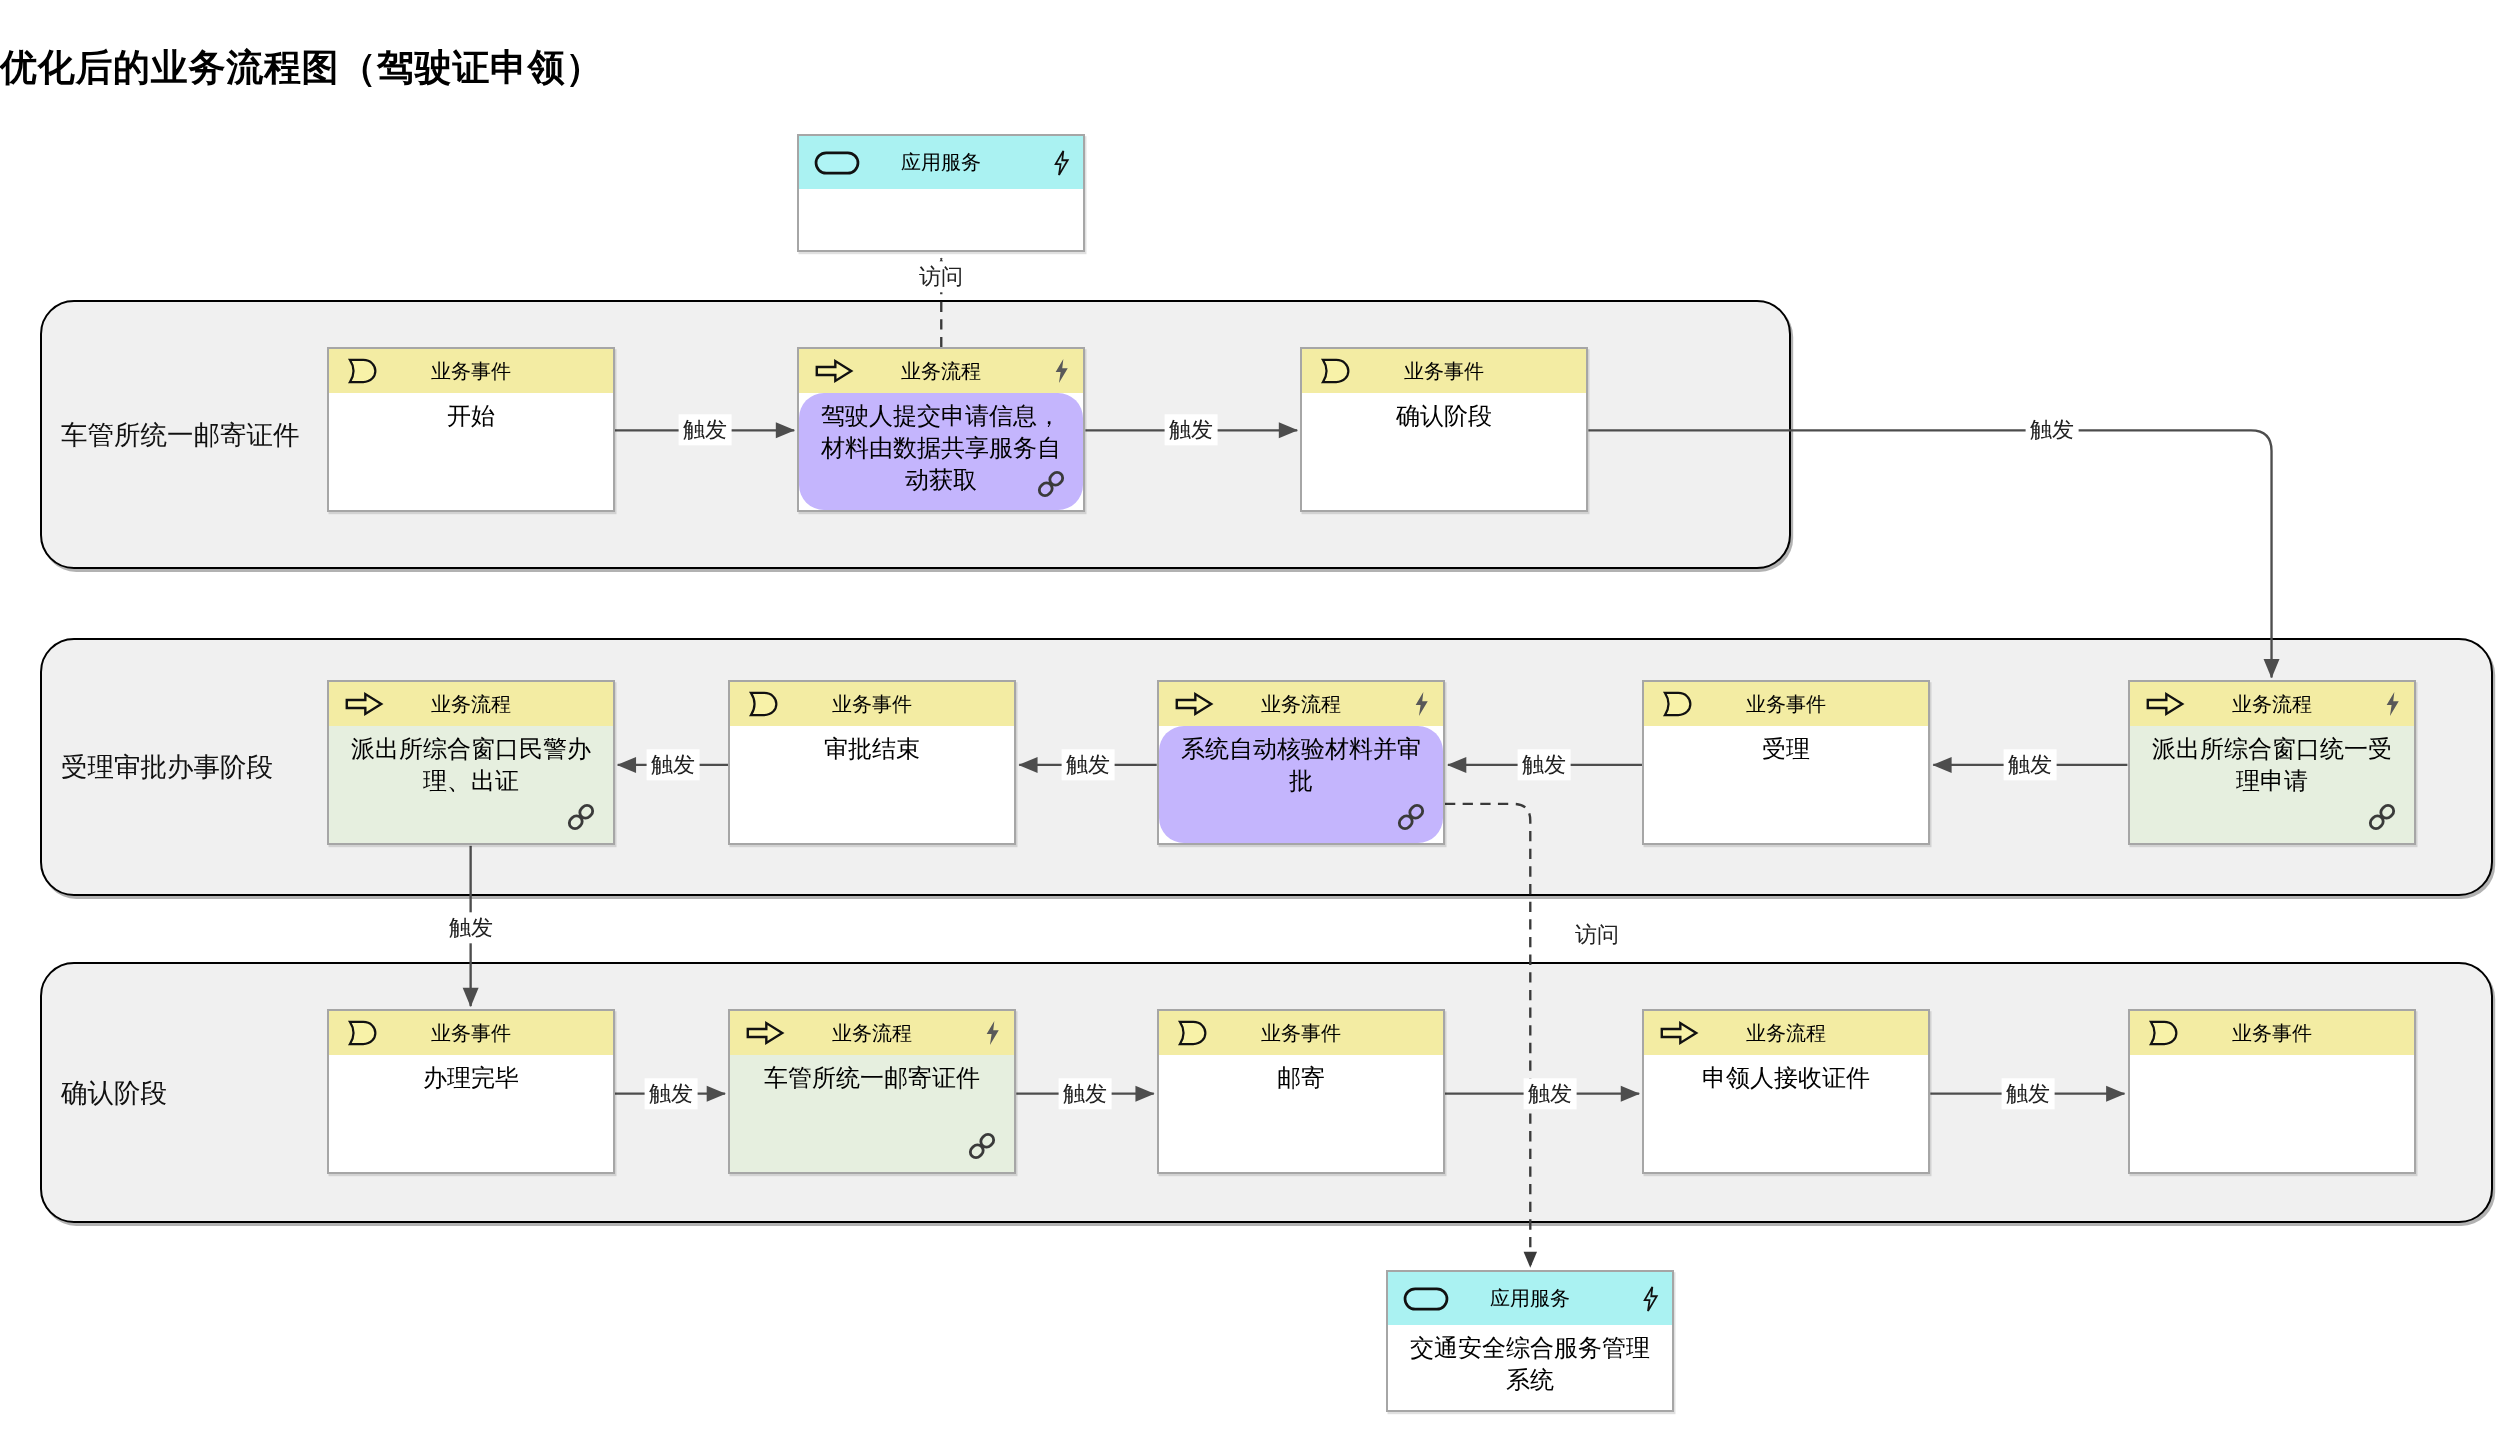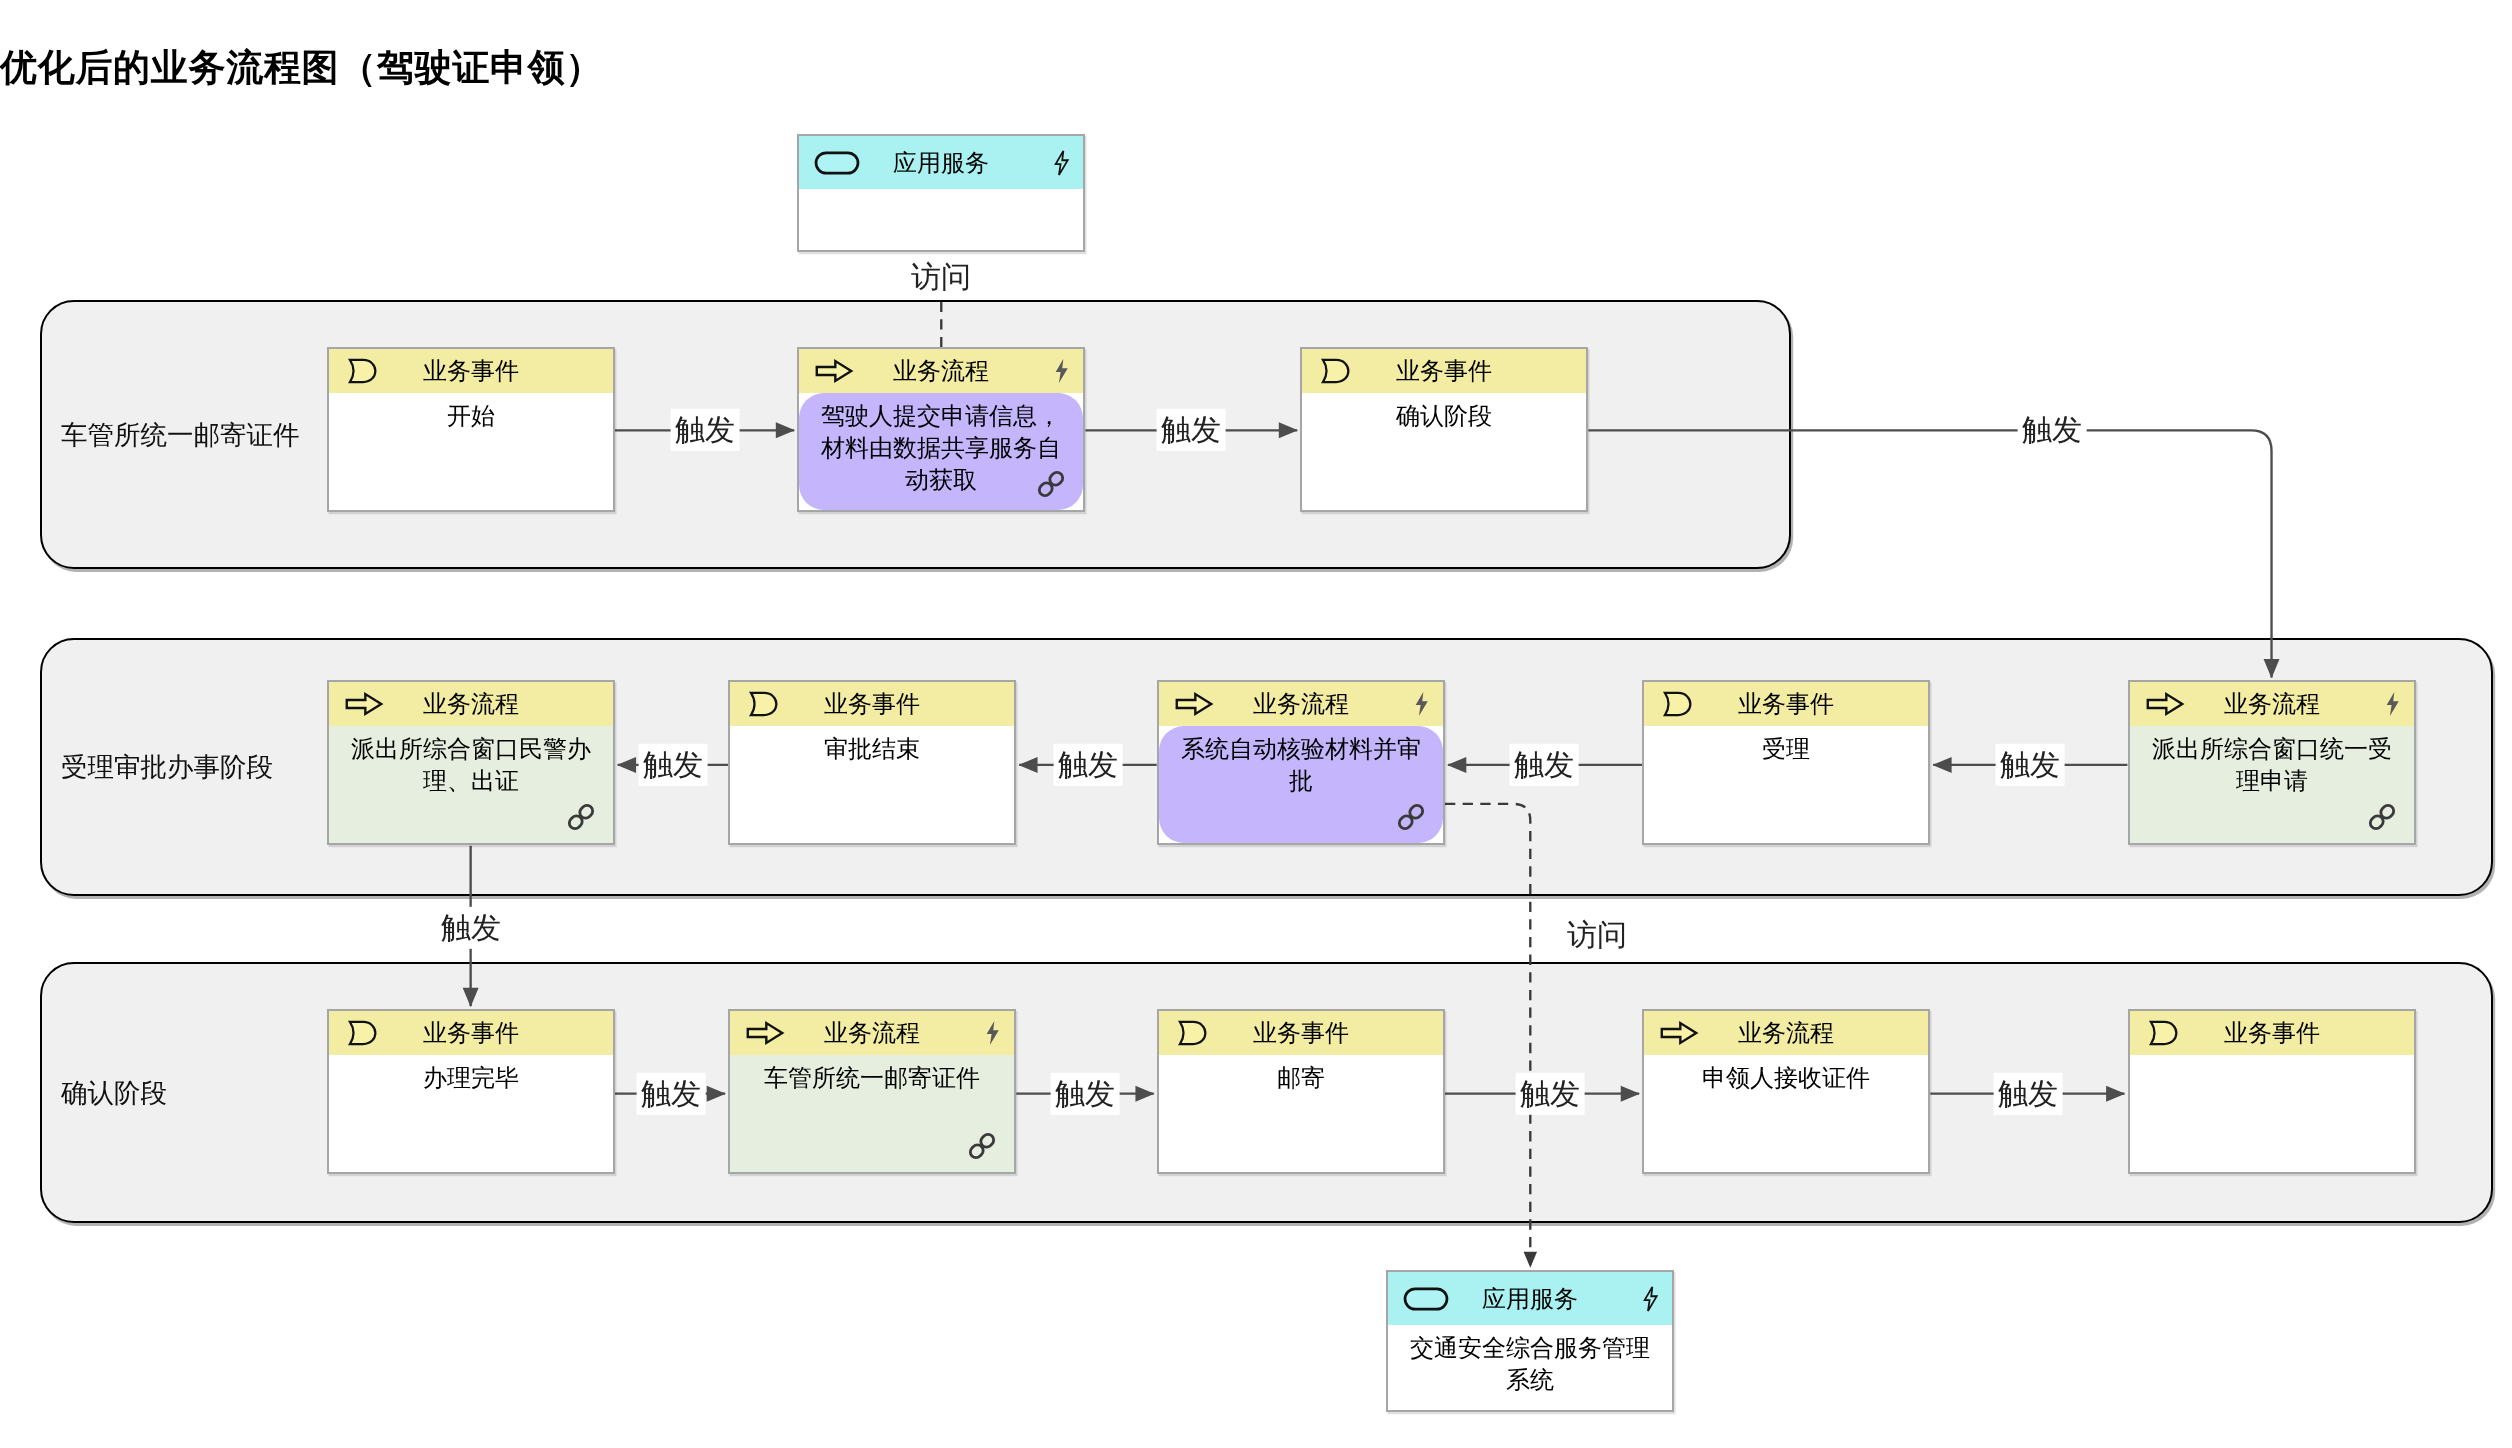--- a/index.html
+++ b/index.html
@@ -11,37 +11,37 @@
 
   .lane{position:absolute;background:#F0F0F0;border:2.6px solid #000;border-radius:34px;
         box-shadow:2.2px 2.9px 0 rgba(0,0,0,0.30);}
   .lane-label{position:absolute;left:19px;top:50%;transform:translateY(-50%);
         font-size:26.5px;color:#111;white-space:nowrap;}
 
   .node{position:absolute;width:288px;height:165px;background:#fff;border:2.2px solid #A6A6A6;
         box-sizing:border-box;display:flex;flex-direction:column;
         box-shadow:1.5px 2.2px 0 rgba(0,0,0,0.12);}
   .hdr{flex:0 0 44px;position:relative;display:flex;align-items:center;justify-content:center;
-       background:#F3ECA3;font-size:24px;text-align:center;}
+       background:#F3ECA3;font-size:20px;text-align:center;}
   .node.service{height:118px;}
   .node.service .hdr{flex:0 0 53px;background:#AAF2F2;}
   .node.service2{height:142px;}
   .hdr .ic-left{position:absolute;left:14.7px;top:50%;transform:translateY(-50%);}
   .hdr .ic-right{position:absolute;right:13.2px;top:50%;transform:translateY(-50%);}
   .bdy{flex:1;position:relative;text-align:center;font-size:24px;line-height:1.32;
        padding:7.4px 10.3px 0 10.3px;}
   .bdy.blue{background:#c4b5fd;border-radius:25px;}
   .bdy.green{background:#E6EFDF;}
   .link{position:absolute;right:14.7px;bottom:8.8px;}
 
   .wires{position:absolute;left:0;top:0;z-index:5;pointer-events:none;}
   .lane{z-index:1;}
   .node{z-index:10;}
   .wl{position:absolute;z-index:20;transform:translate(-50%,-50%);background:#fff;
-      padding:0.7px 4.4px;font-size:30px;color:#222;white-space:nowrap;}
+      padding:0.7px 4.4px;font-size:22px;color:#222;white-space:nowrap;}
 </style>
 </head>
 <body>
 
 <svg width="0" height="0" style="position:absolute">
   <defs>
     <path id="def-event" d="M5,2 H17 C24,2 28,7 28,12 C28,17 24,22 17,22 H5 C9.2,15.5 9.2,8.5 5,2 Z"></path>
     <path id="def-proc" d="M2,7 H16 V2.5 L28,10 L16,17.5 V13 H2 Z"></path>
     <path id="def-bolt" d="M8.5,1 L1.5,13 H6 L4.5,23 L12.5,9.5 H7.5 Z"></path>
   </defs>

